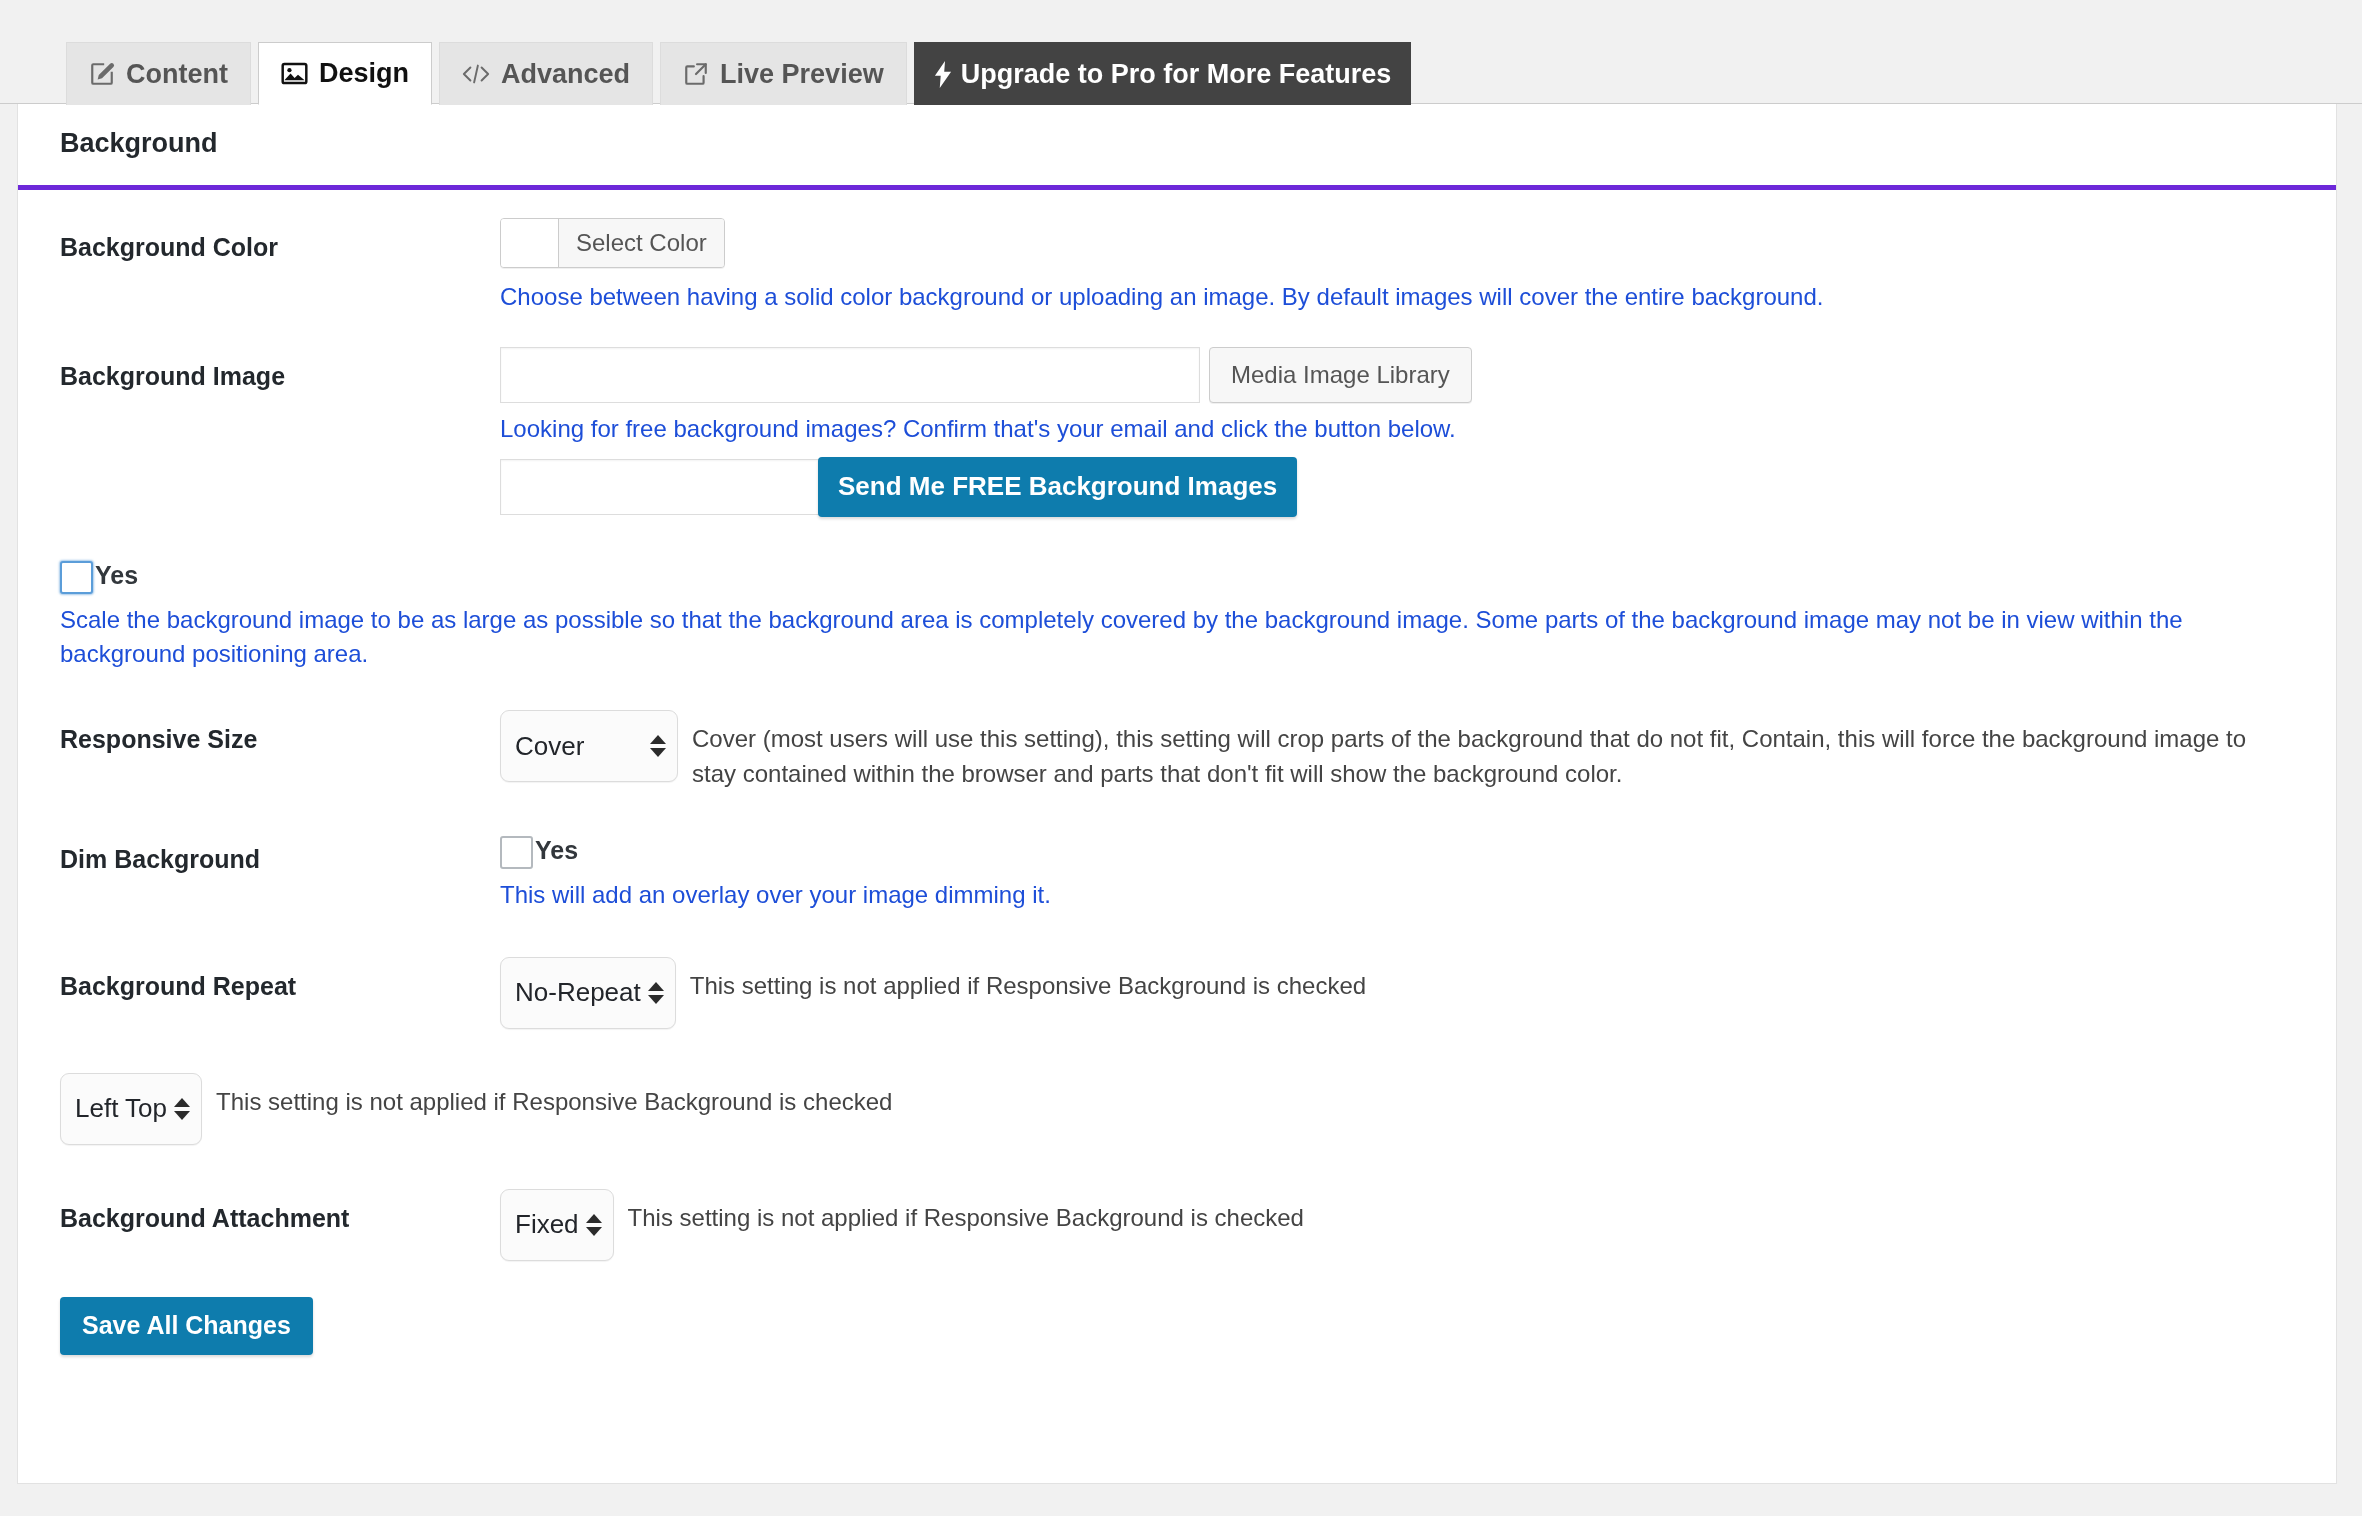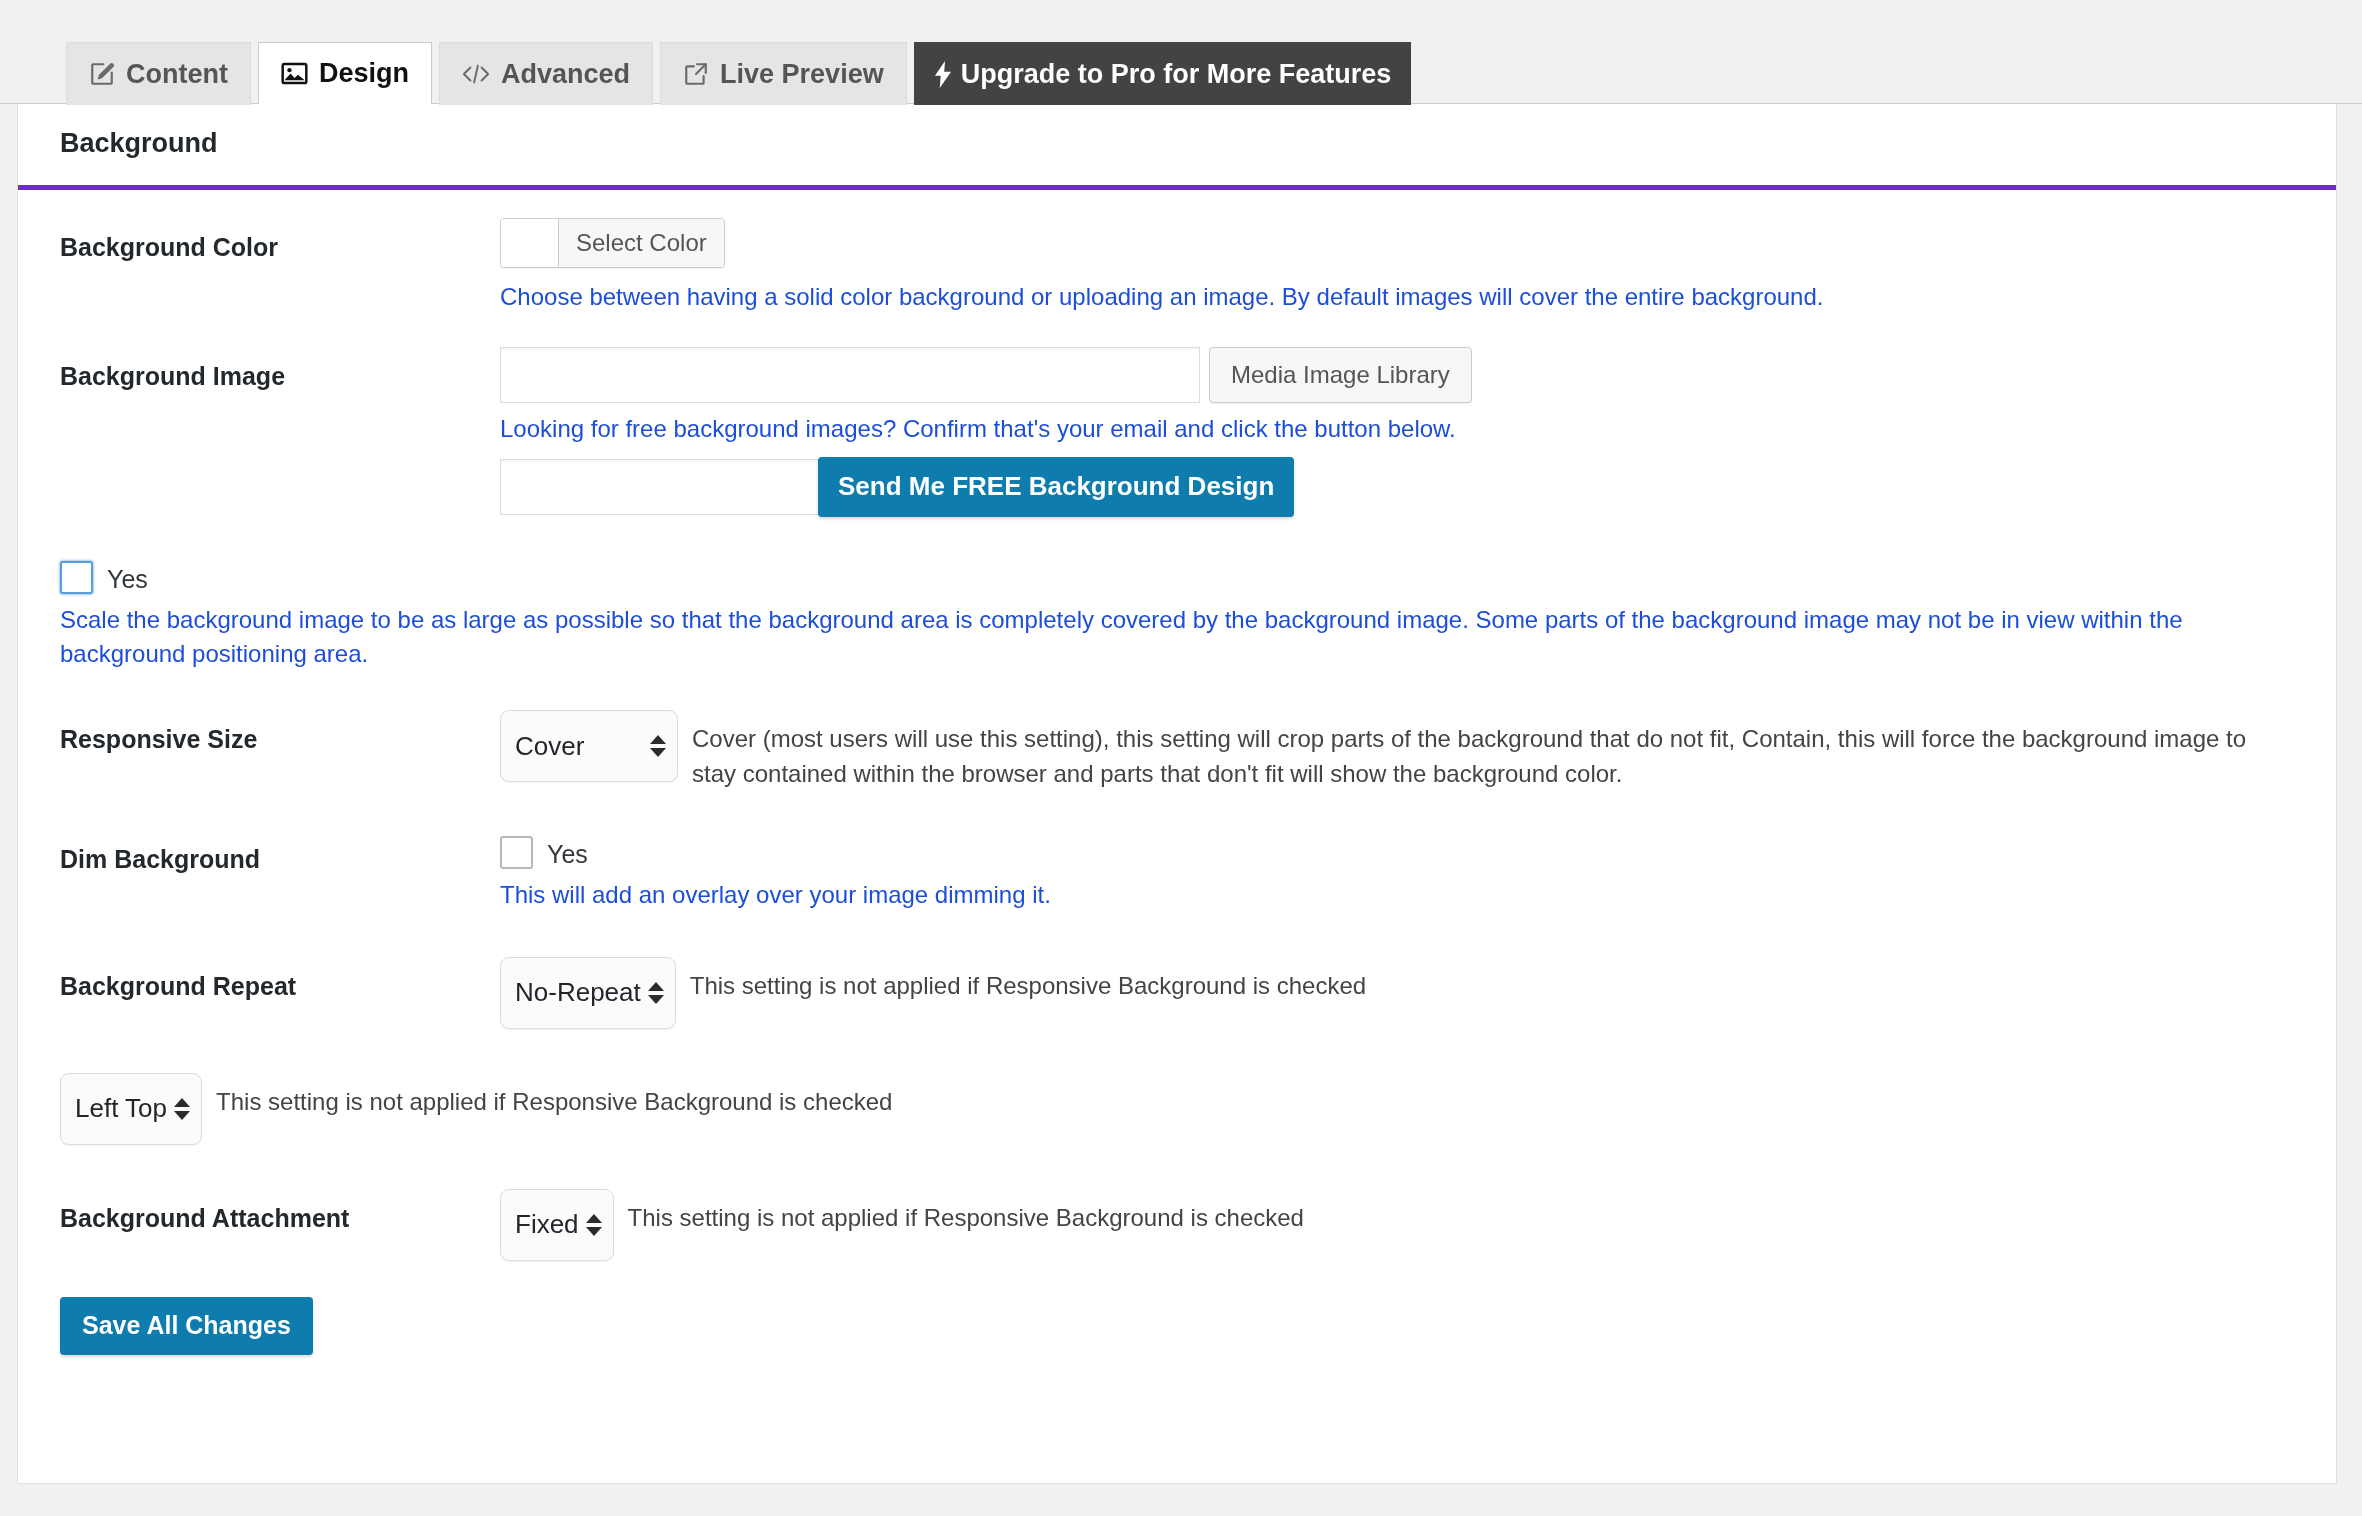--- a/index.html
+++ b/index.html
@@ -186,21 +186,21 @@
     margin-left: -2px;
   }
   .btn-primary.save {
     height: 58px;
     padding: 0 22px;
     font-size: 25px;
   }
 
   .inline-row { display: flex; align-items: center; }
 
-  .chk-line { display: flex; align-items: flex-end; gap: 14px; padding-top: 6px; }
+  .chk-line { display: flex; align-items: flex-start; gap: 2px; padding-top: 6px; font-weight: bold; }
   .chk {
     width: 33px; height: 33px;
     border: 2px solid #b4b9be;
     border-radius: 3px;
     background: #fff;
     flex: 0 0 33px;
     cursor: pointer;
   }
   .chk.focused { border-color: #5b9dd9; box-shadow: 0 0 2px 1px rgba(91,157,217,.55); }
   .chk-label { font-size: 25px; color: #32373c; }
@@ -327,21 +327,21 @@
     <div class="row" style="margin-top:32px">
       <div class="row-label">Background Image</div>
       <div class="row-field">
         <div class="inline-row">
           <input class="txt url" type="text" placeholder="" style="">
           <button class="btn-secondary">Media Image Library</button>
         </div>
         <p class="desc">Looking for free background images? Confirm that's your email and click the button below.</p>
         <div class="inline-row" style="margin-top:10px">
           <input class="txt email" type="text" placeholder="" style="">
-          <button class="btn-primary send">Send Me FREE Background Design</button>
+          <button class="btn-primary send">Send Me FREE Background Images</button>
         </div>
       </div>
     </div>
 
     <div class="row" style="margin-top:38px">
       <div class="row-field">
         <div class="chk-line">
           <span class="chk focused"></span>
           <span class="chk-label">Yes</span>
         </div>

